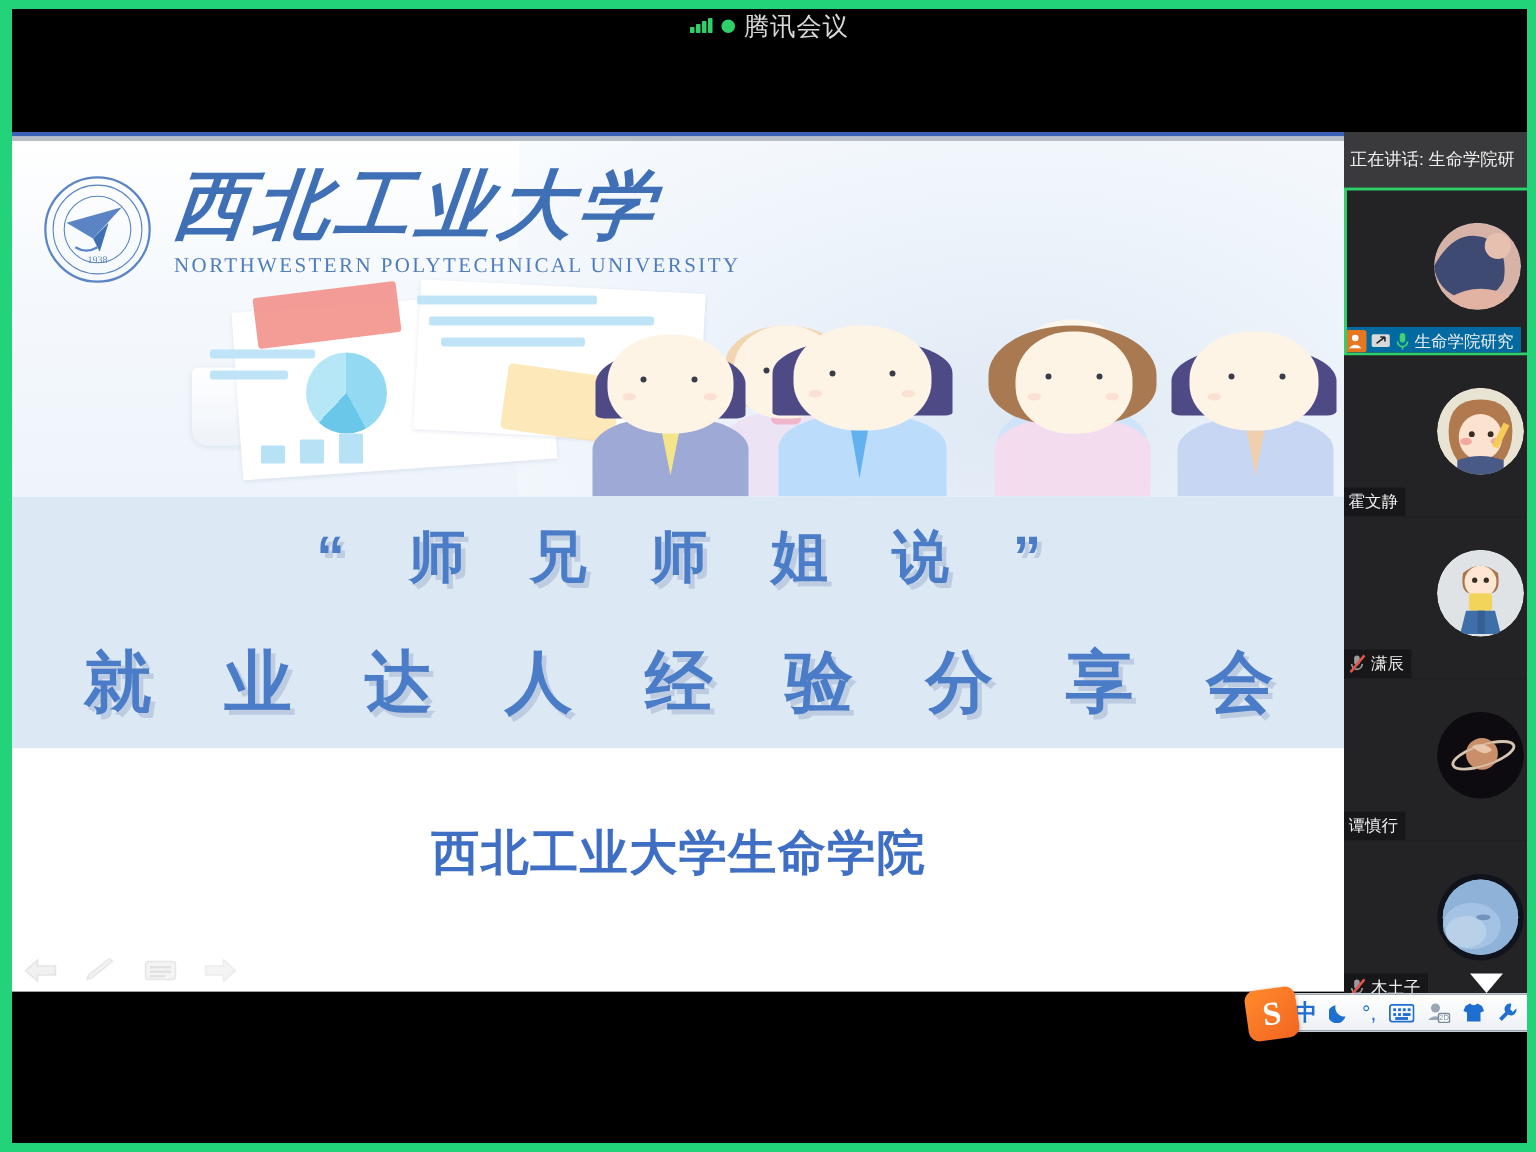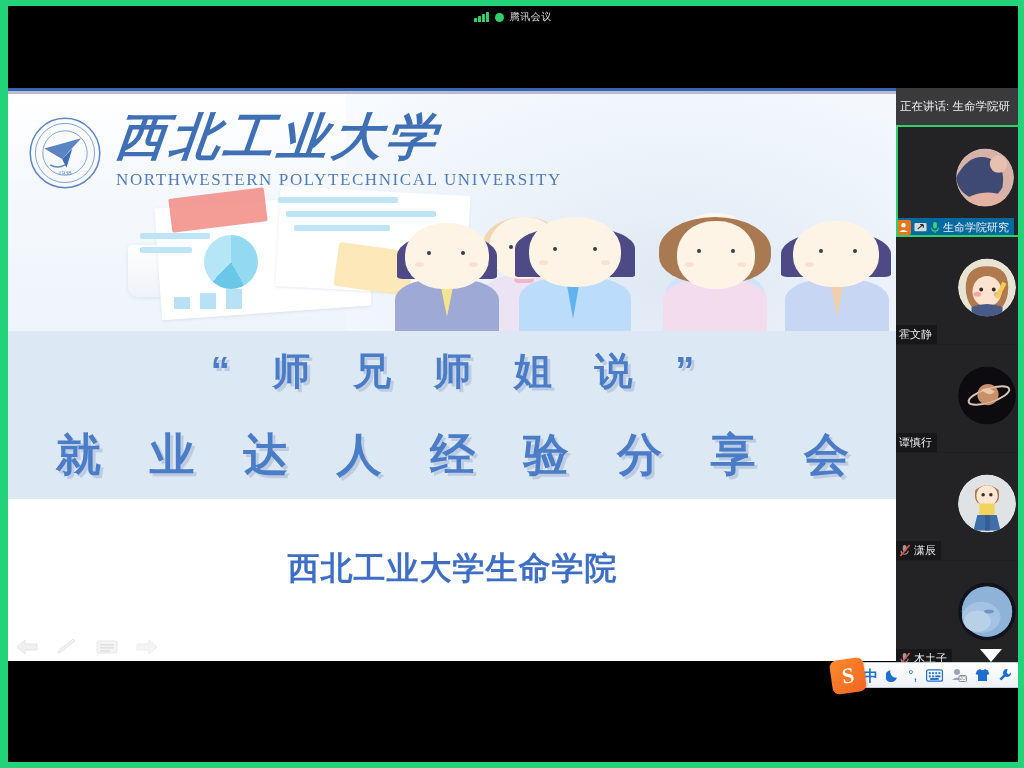--- a/index.html
+++ b/index.html
@@ -12,21 +12,21 @@
   .share-border{ position:absolute; background:#22d37a; z-index:40; pointer-events:none; }
   .sb-top   { left:0;   top:0;    width:1024px; height:6px; }
   .sb-left  { left:0;   top:0;    width:8px;    height:768px; }
   .sb-right { right:0;  top:0;    width:6px;    height:768px; }
   .sb-bottom{ left:0;   bottom:0; width:1024px; height:6px; }
 
   
   .topbar{ position:absolute; left:8px; top:6px; width:1010px; height:22px;
            background:#000; z-index:30; display:flex; align-items:center; justify-content:center; }
   .meet-badge{ display:flex; align-items:center; gap:6px; color:#d8d8d8;
-               font-size:10px; letter-spacing:.5px; }
+               font-size:17px; letter-spacing:.5px; }
   .sig{ display:flex; align-items:flex-end; gap:1.5px; height:10px; }
   .sig i{ display:block; width:2.5px; background:#2fd06a; border-radius:.5px; }
   .sig i:nth-child(1){ height:4px; } .sig i:nth-child(2){ height:6px; }
   .sig i:nth-child(3){ height:8px; } .sig i:nth-child(4){ height:10px; }
   .rec-dot{ width:9px; height:9px; border-radius:50%; background:#2fd06a; }
 
   
   .slide-wrap{ position:absolute; left:8px; top:88px; width:889px; height:573px;
                background:#fff; z-index:10; overflow:hidden; }
   .slide-topline{ position:absolute; left:0; top:0; width:100%; height:3px; background:#3a62b8; }
@@ -40,21 +40,21 @@
                background:radial-gradient(ellipse at 60% 80%, #dfe9f4 0%, #eef4fb 55%, #f8fbfe 100%); }
 
   
   .seal{ position:absolute; left:20px; top:22px; width:74px; height:74px; }
   .seal svg{ width:100%; height:100%; }
   .uni-name{ position:absolute; left:108px; top:18px; width:330px; }
   .uni-cn{ font-family:"Liberation Serif","DejaVu Serif",serif; font-size:50px; font-weight:700;
            color:#3f6fb5; letter-spacing:4px; line-height:1; font-style:italic;
            transform:skewX(-6deg); white-space:nowrap; }
   .uni-en{ margin-top:8px; font-family:"Liberation Serif","DejaVu Serif",serif;
-           font-size:17px; color:#4f7cba; letter-spacing:1.6px; white-space:nowrap; }
+           font-size:14px; color:#4f7cba; letter-spacing:1.6px; white-space:nowrap; }
 
   
   .kids{ position:absolute; right:0; bottom:0; width:520px; height:190px; }
   .kid{ position:absolute; bottom:0; }
   .kid .head{ position:absolute; border-radius:48% 48% 46% 46%; background:#fdf4e6; }
   .kid .hair{ position:absolute; border-radius:50% 50% 8% 8%; }
   .kid .body{ position:absolute; bottom:0; border-radius:40% 40% 0 0; }
   .kid .eye{ position:absolute; width:4px; height:4px; border-radius:50%; background:#3b3b4a; }
   .kid .cheek{ position:absolute; width:9px; height:5px; border-radius:50%; background:#f9d9cd; opacity:.75; }
   .tie{ position:absolute; width:0; height:0; border-left:6px solid transparent;
@@ -335,54 +335,54 @@
         </svg>
       </div>
       <div class="namebar">
         <span class="nm">霍文静</span>
       </div>
     </div>
 
     <div class="tile">
       <div class="av">
         <svg viewBox="0 0 60 60" width="100%" height="100%">
-          <circle cx="30" cy="30" r="30" fill="#0d0b10"></circle>
-          <ellipse cx="32" cy="30" rx="22" ry="7" transform="rotate(-18 32 30)" fill="none" stroke="#c9b8a8" stroke-width="2"></ellipse>
-          <circle cx="31" cy="29" r="11" fill="#c98f6a"></circle>
-          <path d="M24 24 Q31 20 38 26 Q33 32 24 24Z" fill="#e9c6a8"></path>
-          <ellipse cx="32" cy="30" rx="22" ry="7" transform="rotate(-18 32 30)" fill="none" stroke="#ddcbb8" stroke-width="1.2" opacity=".8"></ellipse>
-        </svg>
-      </div>
-      <div class="namebar">
-        <span class="nm">谭慎行</span>
-      </div>
-    </div>
-
-    <div class="tile">
-      <div class="av">
-        <svg viewBox="0 0 60 60" width="100%" height="100%">
           <circle cx="30" cy="30" r="30" fill="#dfe3e6"></circle>
           <path d="M18 16 Q30 6 42 16 Q44 28 38 30 L22 30 Q16 28 18 16Z" fill="#a8724a"></path>
           <ellipse cx="30" cy="22" rx="11" ry="11" fill="#fde7d2"></ellipse>
           <circle cx="26" cy="21" r="1.8" fill="#3a2b22"></circle>
             <circle cx="34" cy="21" r="1.8" fill="#3a2b22"></circle>
           <rect x="22" y="30" width="16" height="12" rx="2" fill="#f2d45a"></rect>
           <path d="M20 42 L40 42 L44 58 L16 58Z" fill="#3f6fa8"></path>
           <rect x="28" y="42" width="5" height="16" fill="#355f92"></rect>
         </svg>
       </div>
       <div class="namebar">
         <span class="ic">
           <svg width="12" height="13" viewBox="0 0 12 14">
               <rect x="3.6" y="1" width="4" height="7" rx="2" fill="#9b9b9b"></rect>
               <path d="M1.8 7.2 A3.8 3.8 0 0 0 9.4 7.2" stroke="#9b9b9b" stroke-width="1.2" fill="none"></path>
               <line x1="1" y1="13" x2="11" y2="1" stroke="#e4534a" stroke-width="1.8"></line>
             </svg>
         </span>
         <span class="nm">潇辰</span>
+      </div>
+    </div>
+
+    <div class="tile">
+      <div class="av">
+        <svg viewBox="0 0 60 60" width="100%" height="100%">
+          <circle cx="30" cy="30" r="30" fill="#0d0b10"></circle>
+          <ellipse cx="32" cy="30" rx="22" ry="7" transform="rotate(-18 32 30)" fill="none" stroke="#c9b8a8" stroke-width="2"></ellipse>
+          <circle cx="31" cy="29" r="11" fill="#c98f6a"></circle>
+          <path d="M24 24 Q31 20 38 26 Q33 32 24 24Z" fill="#e9c6a8"></path>
+          <ellipse cx="32" cy="30" rx="22" ry="7" transform="rotate(-18 32 30)" fill="none" stroke="#ddcbb8" stroke-width="1.2" opacity=".8"></ellipse>
+        </svg>
+      </div>
+      <div class="namebar">
+        <span class="nm">谭慎行</span>
       </div>
     </div>
 
     <div class="tile">
       <div class="av">
         <svg viewBox="0 0 60 60" width="100%" height="100%">
           <circle cx="30" cy="30" r="30" fill="#11131c"></circle>
           <circle cx="30" cy="30" r="26" fill="#7fa4cf"></circle>
           <path d="M4 30 A26 26 0 0 0 56 30 A26 26 0 0 0 4 30Z" fill="#8fb2d9"></path>
           <ellipse cx="24" cy="36" rx="20" ry="16" fill="#a9c6e5" opacity=".8"></ellipse>

